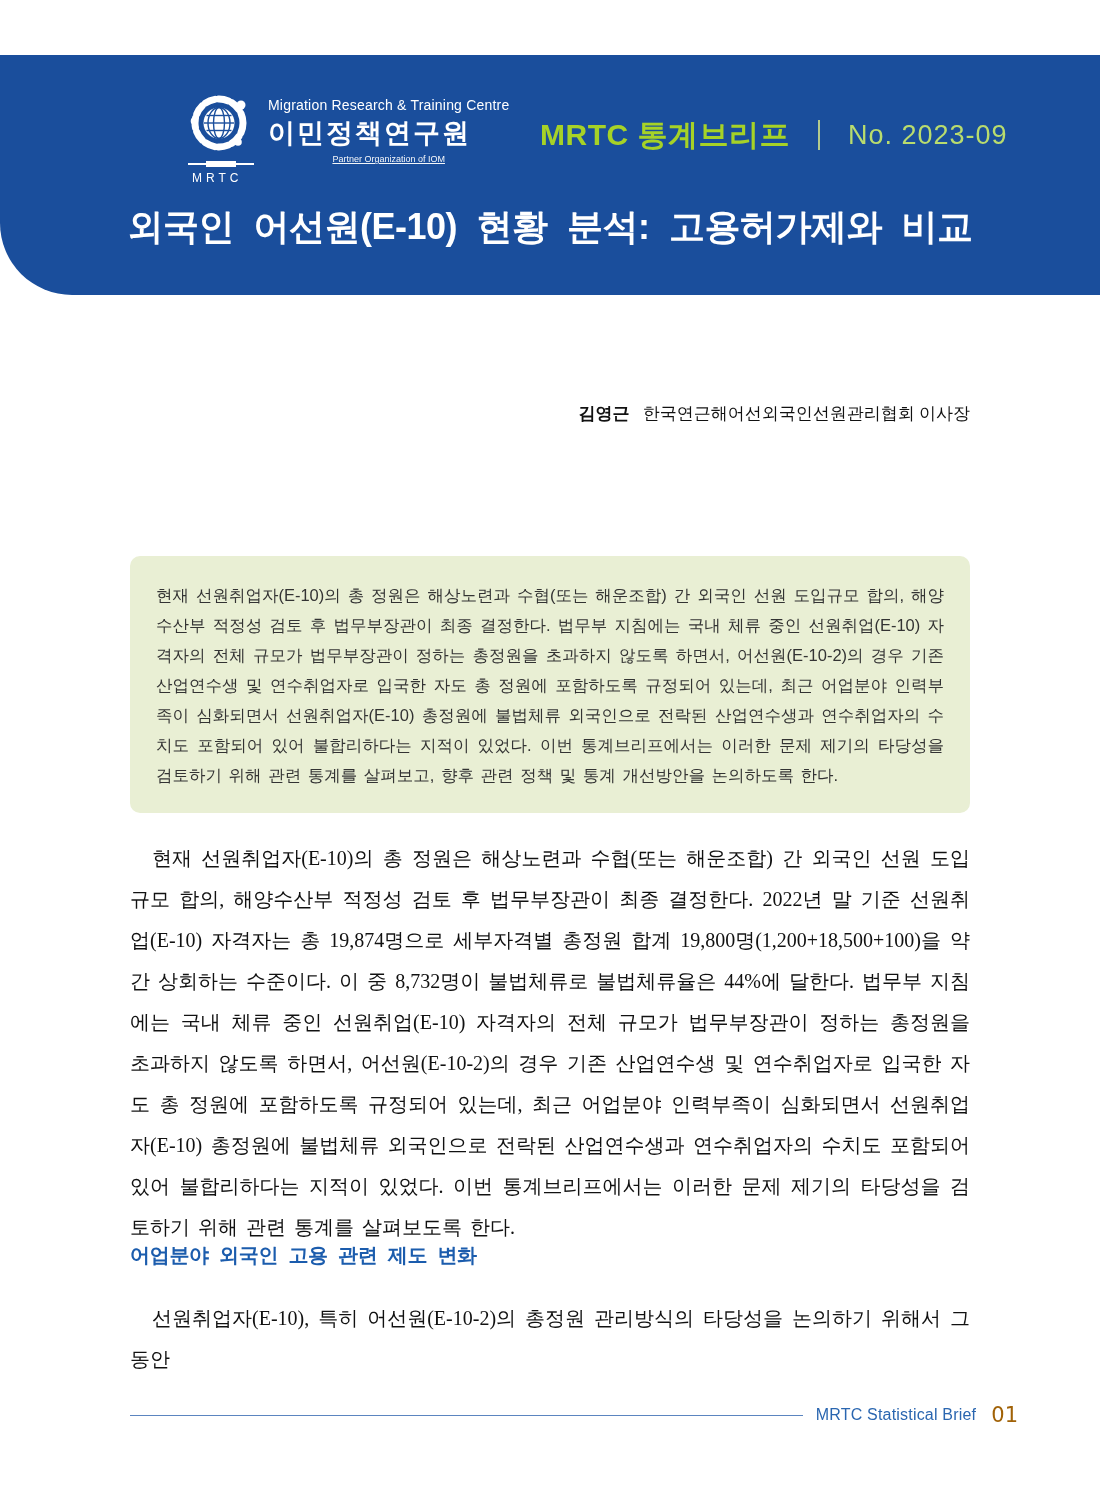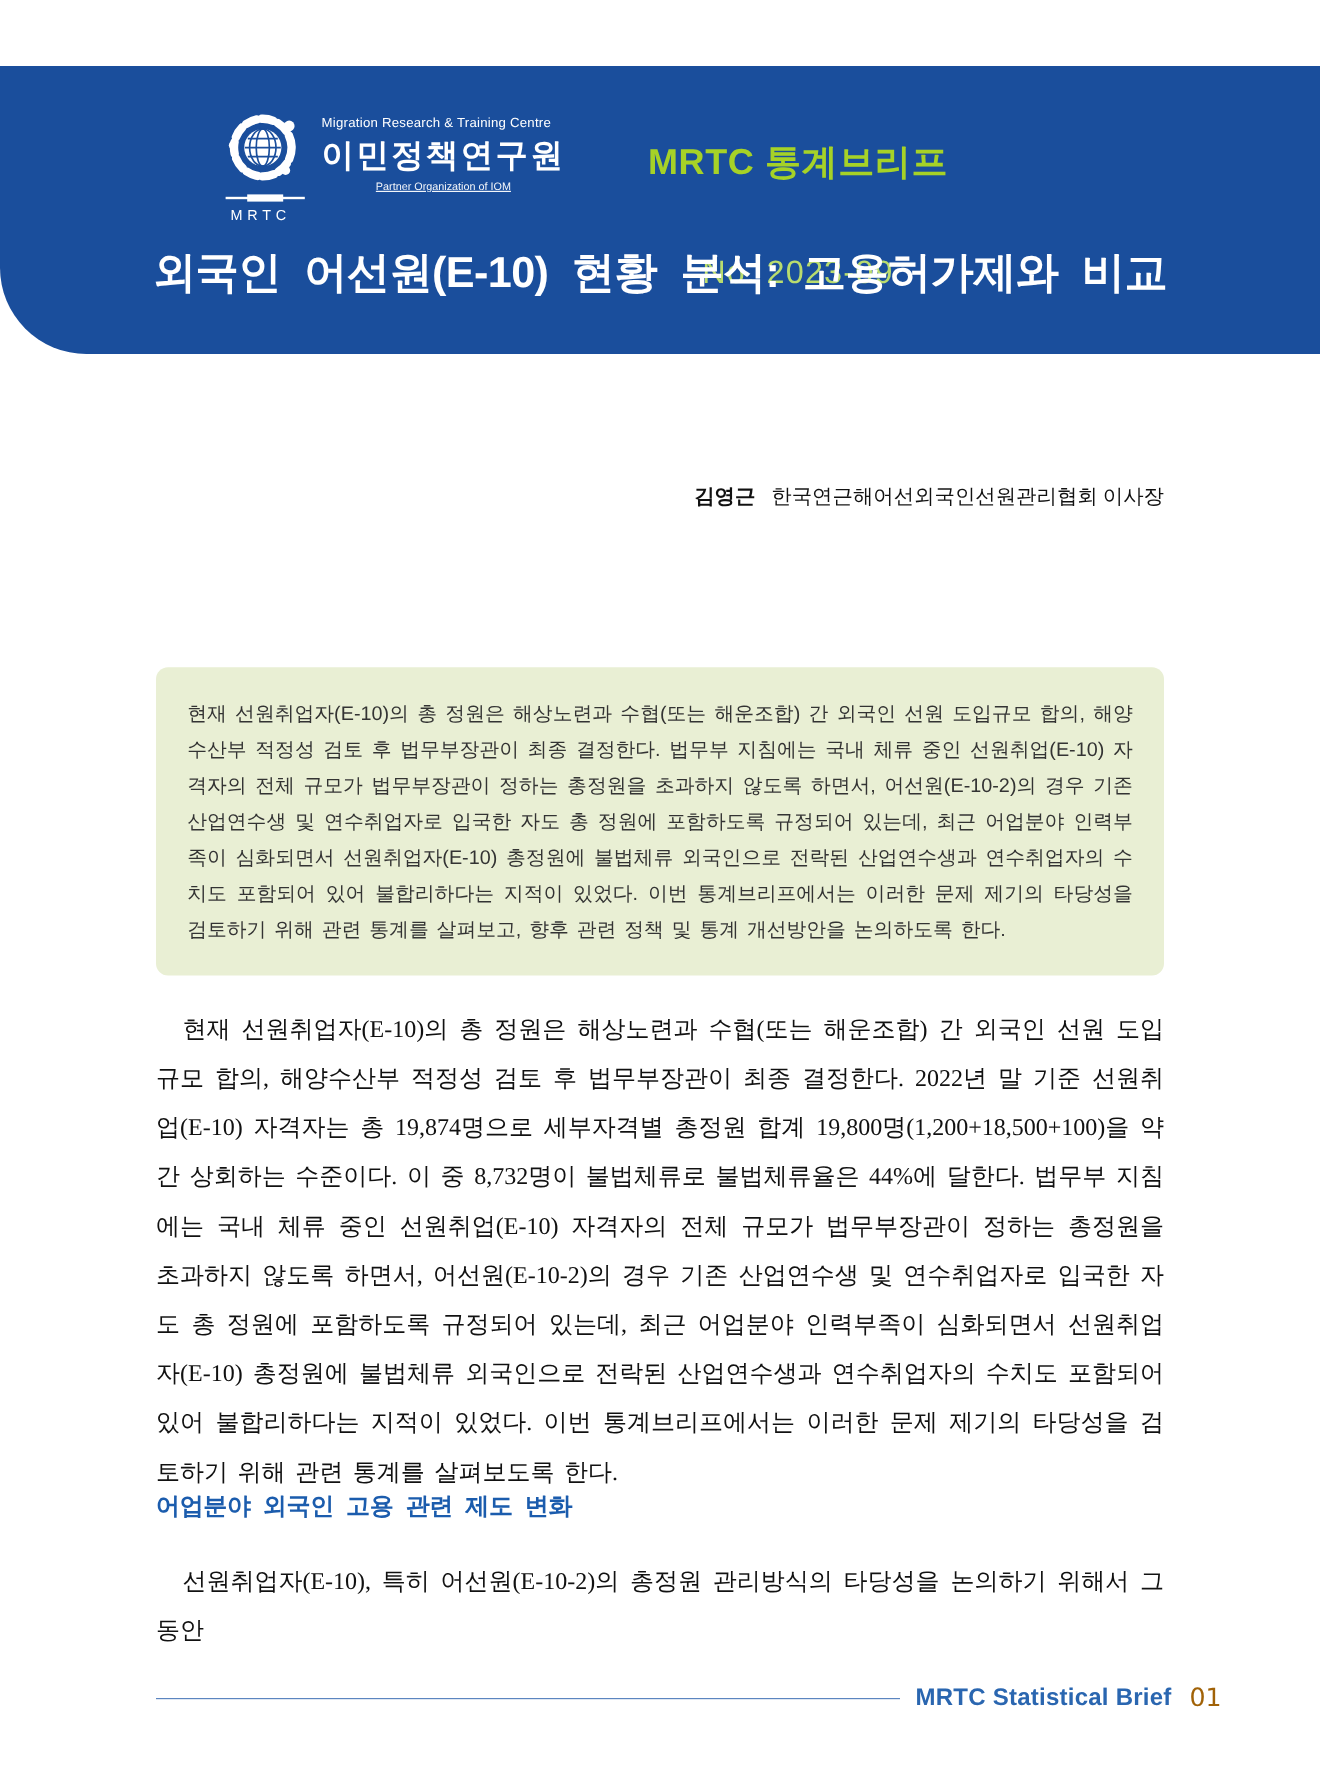--- a/index.html
+++ b/index.html
@@ -36,29 +36,29 @@
   }
   .logo-line .thick {
     position: absolute; left: 50%; top: 0; transform: translateX(-50%);
     width: 30px; height: 6px; background: #ffffff;
   }
   .logo-abbr {
     color: #ffffff; font-size: 12px; letter-spacing: 4px;
     margin-top: 4px; padding-left: 4px;
   }
   .logo-right { padding-top: 4px; color: #ffffff; }
-  .org-en { font-size: 11px; letter-spacing: 0.2px; }
+  .org-en { font-size: 14px; letter-spacing: 0.2px; }
   .org-ko { font-size: 27px; font-weight: bold; letter-spacing: 2px; margin-top: 2px; }
   .org-sub { font-size: 9px; text-align: center; margin-top: 3px; opacity: 0.95; text-decoration: underline; }
 
   .brief-row {
     position: absolute;
     left: 540px; top: 60px;
     height: 40px;
-    display: flex; align-items: center; gap: 28px; flex-direction: column;
+    display: flex; align-items: center; gap: 28px;
   }
   .brief-label {
     color: #a6d227; font-size: 30px; font-weight: bold; letter-spacing: 0.5px;
   }
   .brief-sep { width: 2px; height: 30px; background: #cfe08a; opacity: 0.85; }
   .brief-no { color: #b9dc6e; font-size: 27px; letter-spacing: 1px; }
 
   .doc-title {
     position: absolute;
     left: 0; right: 0; top: 148px;
@@ -118,21 +118,21 @@
   
   .footer {
     position: absolute;
     left: 130px; top: 1403px;
     width: 888px; height: 24px;
     display: flex; align-items: center;
   }
   .footer-rule { flex: 1; height: 1px; background: #5b85c0; }
   .footer-label {
     margin-left: 13px;
-    color: #2a66b0; font-size: 20px; font-weight: bold; letter-spacing: 0.2px;
+    color: #2a66b0; font-size: 16px; font-weight: normal; letter-spacing: 0.2px;
   }
   .footer-page {
     margin-left: 15px;
     color: #a16207; font-size: 21px; font-family: "DejaVu Sans", sans-serif;
   }
 </style>
 </head>
 <body>
 
 <div class="page">

